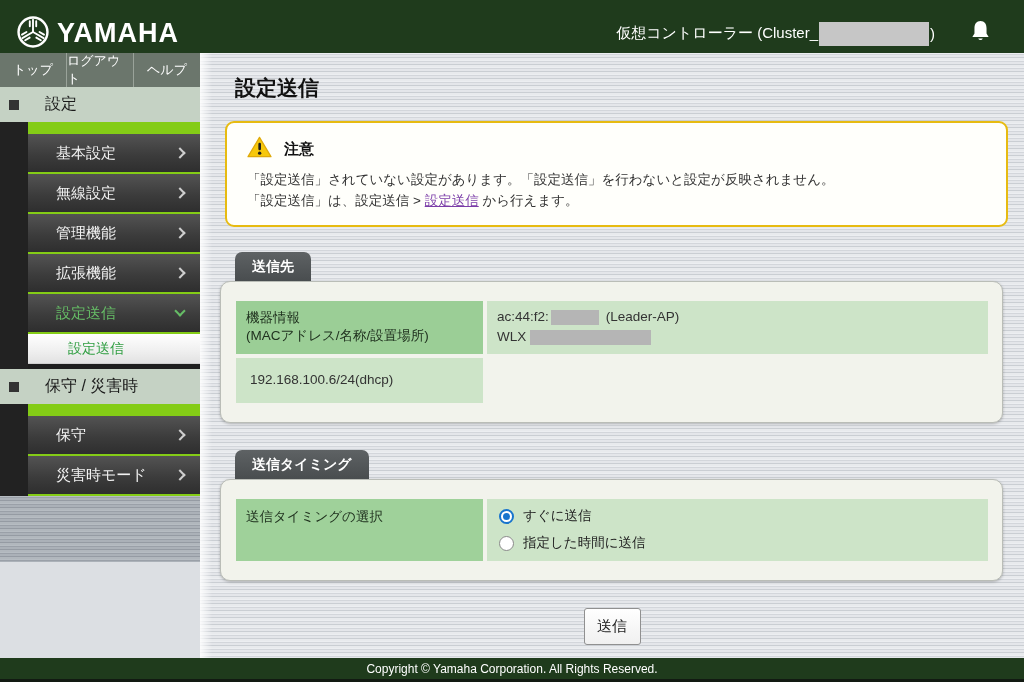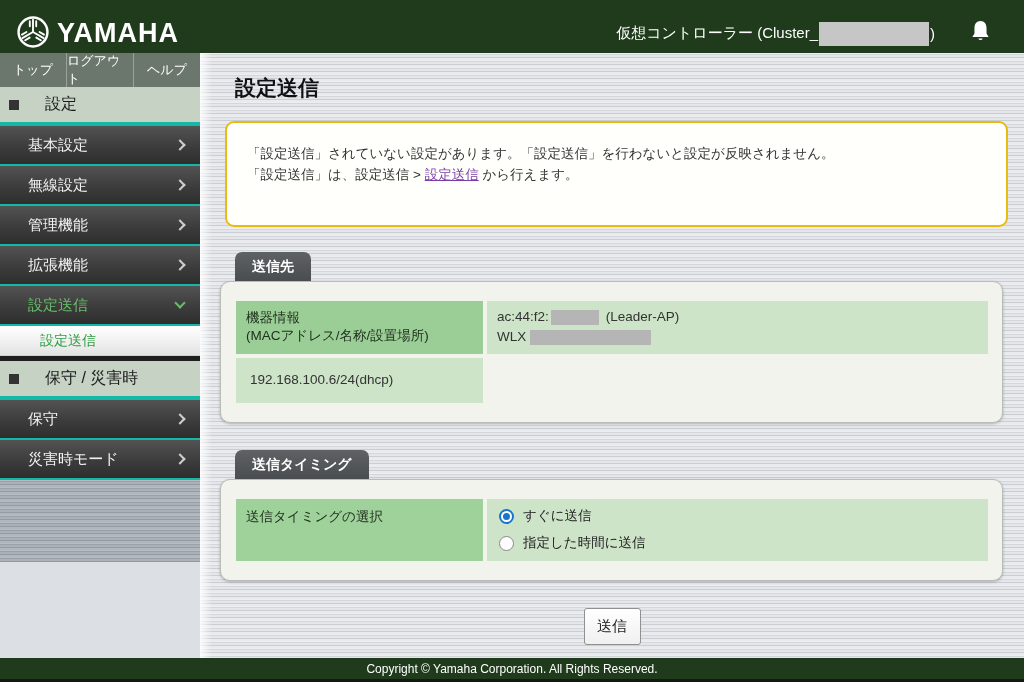--- a/index.html
+++ b/index.html
@@ -32,21 +32,21 @@
   .side-tab {
     flex:1; color:#fff; font-size:13px; display:flex; align-items:center; justify-content:center;
     border-right:1px solid #9aa39a; cursor:pointer;
   }
   .side-tab:last-child { border-right:none; }
   .section-header {
     height:35px; background:#c5d2c4; color:#1a1a1a; font-size:16px;
     display:flex; align-items:center; gap:26px; padding-left:9px;
   }
   .sq { width:10px; height:10px; background:#333; flex:0 0 auto; }
-  .menu { background:#14b8a6; padding-top:4px; }
+  .menu { background:#84cc16; padding-top:12px;margin-left:28px; }
   .menu-item {
     height:38px; margin-bottom:2px; padding:0 14px 0 28px;
     background:linear-gradient(180deg,#535353 0%,#3c3c3c 55%,#2e2e2e 100%);
     color:#f2f2f2; font-size:15px;
     display:flex; align-items:center; justify-content:space-between; cursor:pointer;
   }
   .menu-item.active { color:#66bd66; }
   .chev { width:8px; height:8px; border-right:2px solid #cfcfcf; border-bottom:2px solid #cfcfcf;
           transform:rotate(-45deg); margin-right:2px; }
   .menu-item.active .chev { border-color:#66bd66; transform:rotate(45deg); margin-top:-4px; }
@@ -224,20 +224,30 @@
     </div>
   </div>
 
   <div class="side-filler"></div>
 </div>
 
 <div class="main">
   <div class="page-title">設定送信</div>
 
   <div class="notice">
+    <div class="notice-head">
+      <span>
+        <svg width="25" height="22" viewBox="0 0 24 21">
+          <path d="M12 1.2 L23 19.8 H1 Z" fill="#f7c80c" stroke="#dfa90a" stroke-width="1.2" stroke-linejoin="round"></path>
+          <rect x="10.9" y="6.5" width="2.5" height="7" rx="1.2" fill="#1d1d1d"></rect>
+          <circle cx="12.15" cy="16.4" r="1.6" fill="#1d1d1d"></circle>
+        </svg>
+      </span>
+      <span class="notice-title">注意</span>
+    </div>
     <div class="notice-line">「設定送信」されていない設定があります。「設定送信」を行わないと設定が反映されません。</div>
     <div class="notice-line second">
       <span>「設定送信」は、設定送信 &gt; </span><span class="notice-link">設定送信</span><span> から行えます。</span>
     </div>
   </div>
 
   <div class="sec-tab first">送信先</div>
   <div class="card">
     <div class="grid2">
       <div class="cell th">

